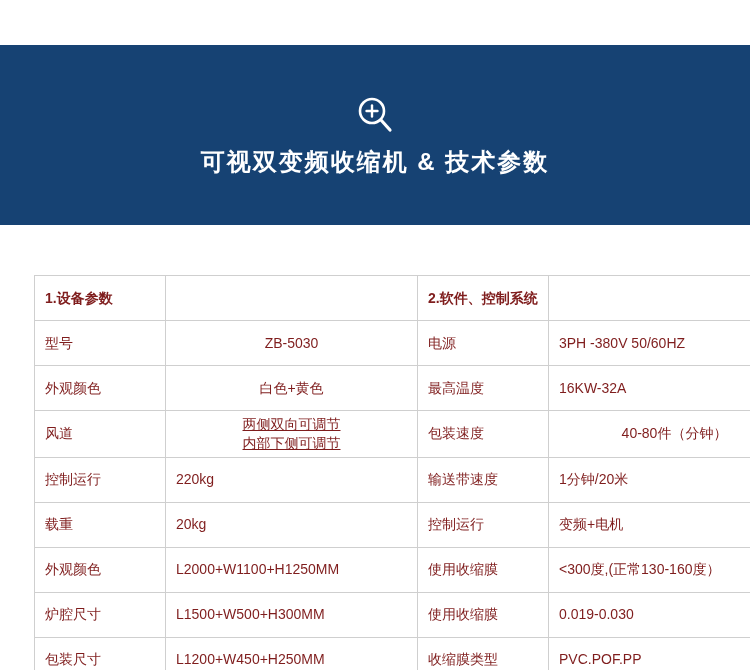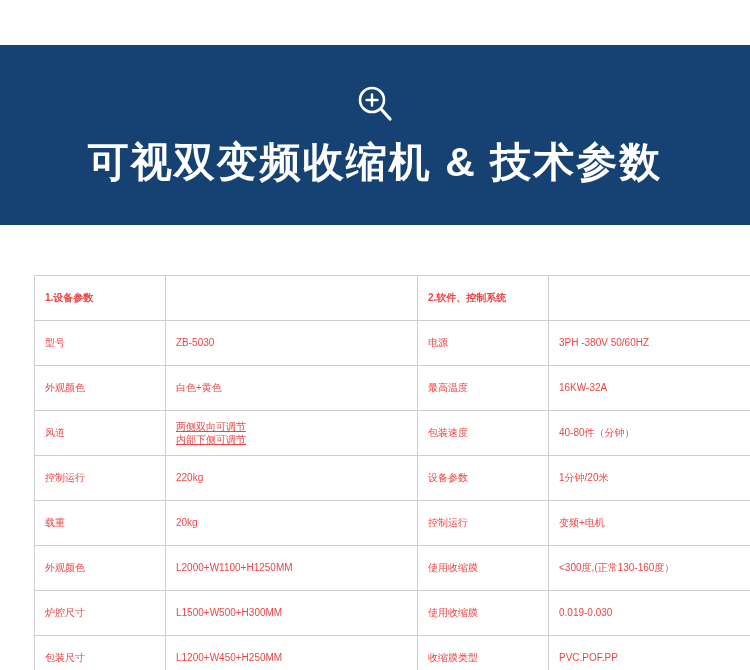--- a/index.html
+++ b/index.html
@@ -30,21 +30,21 @@
     justify-content: center;
   }
   .banner-icon {
     width: 46px;
     height: 46px;
     margin-bottom: 8px;
     display: block;
   }
   .banner-title {
     color: #ffffff;
-    font-size: 41px;
+    font-size: 24px;
     font-weight: bold;
     letter-spacing: 2px;
     white-space: nowrap;
     font-family: "Liberation Sans", sans-serif;
   }
   .table-wrap {
     position: absolute;
     left: 34px;
     top: 275px;
     width: 682px;
@@ -52,40 +52,40 @@
   table.spec {
     border-collapse: collapse;
     width: 682px;
     table-layout: fixed;
   }
   table.spec td {
     border: 1px solid #cfcfcf;
     height: 36px;
     padding: 4px 10px;
     vertical-align: middle;
-    font-size: 10px;
-    color: #ef4444;
+    font-size: 14px;
+    color: #7f1d1d;
     font-family: "Liberation Sans", sans-serif;
     line-height: 1.35;
   }
   .col-label { width: 110px; }
   .col-value { width: 231px; }
   .hdr td {
     height: 44px;
     font-weight: bold;
     font-size: 15px;
     color: #b9301a;
   }
   .hdr td.hdr-blank { border-left: none; }
   .lbl {
     font-weight: normal;
     color: #111111;
     font-size: 14px;
   }
-  .val-blue { color: #1e4f99; }
+  .val-blue { color: #1e4f99; text-align: center; }
   .val-dark { color: #1a1a1a; }
   .two-line { line-height: 1.3; }
   .sep-top {
     position: absolute;
     left: 0; top: 0; width: 750px; height: 45px;
     background: #ffffff;
   }
   .sep-bottom {
     position: absolute;
     left: 0; top: 225px; width: 750px; height: 50px;
@@ -141,21 +141,21 @@
           <td class="lbl">风道</td>
           <td class="val-blue two-line" style="white-space: pre-line; text-decoration: underline;">两侧双向可调节
 内部下侧可调节</td>
           <td class="lbl">包装速度</td>
           <td class="val-blue">40-80件（分钟）</td>
         </tr>
 
         <tr>
           <td class="lbl">控制运行</td>
           <td class="val-dark">220kg</td>
-          <td class="lbl">设备参数</td>
+          <td class="lbl">输送带速度</td>
           <td class="val-dark">1分钟/20米</td>
         </tr>
 
         <tr>
           <td class="lbl">载重</td>
           <td class="val-dark">20kg</td>
           <td class="lbl">控制运行</td>
           <td class="val-dark">变频+电机</td>
         </tr>
 

